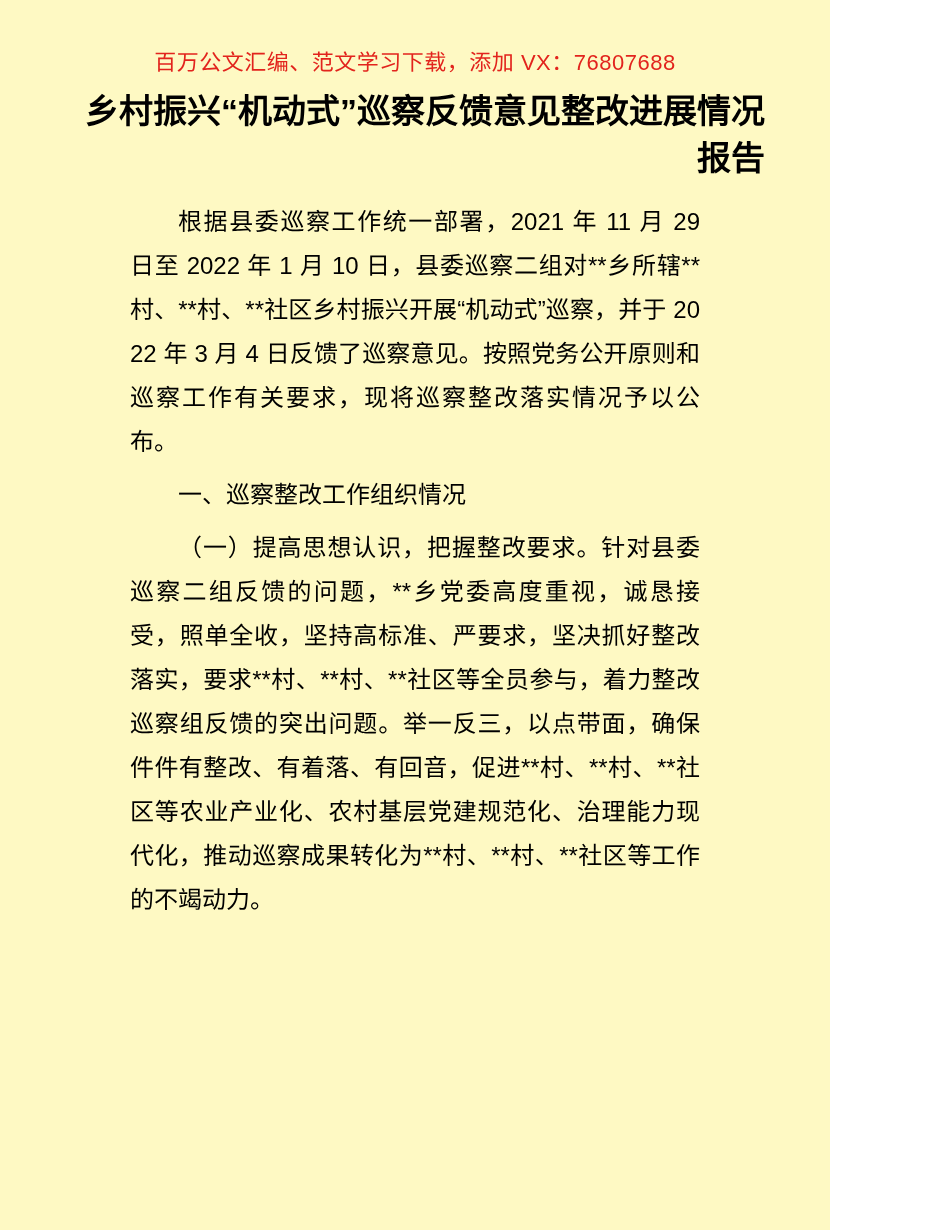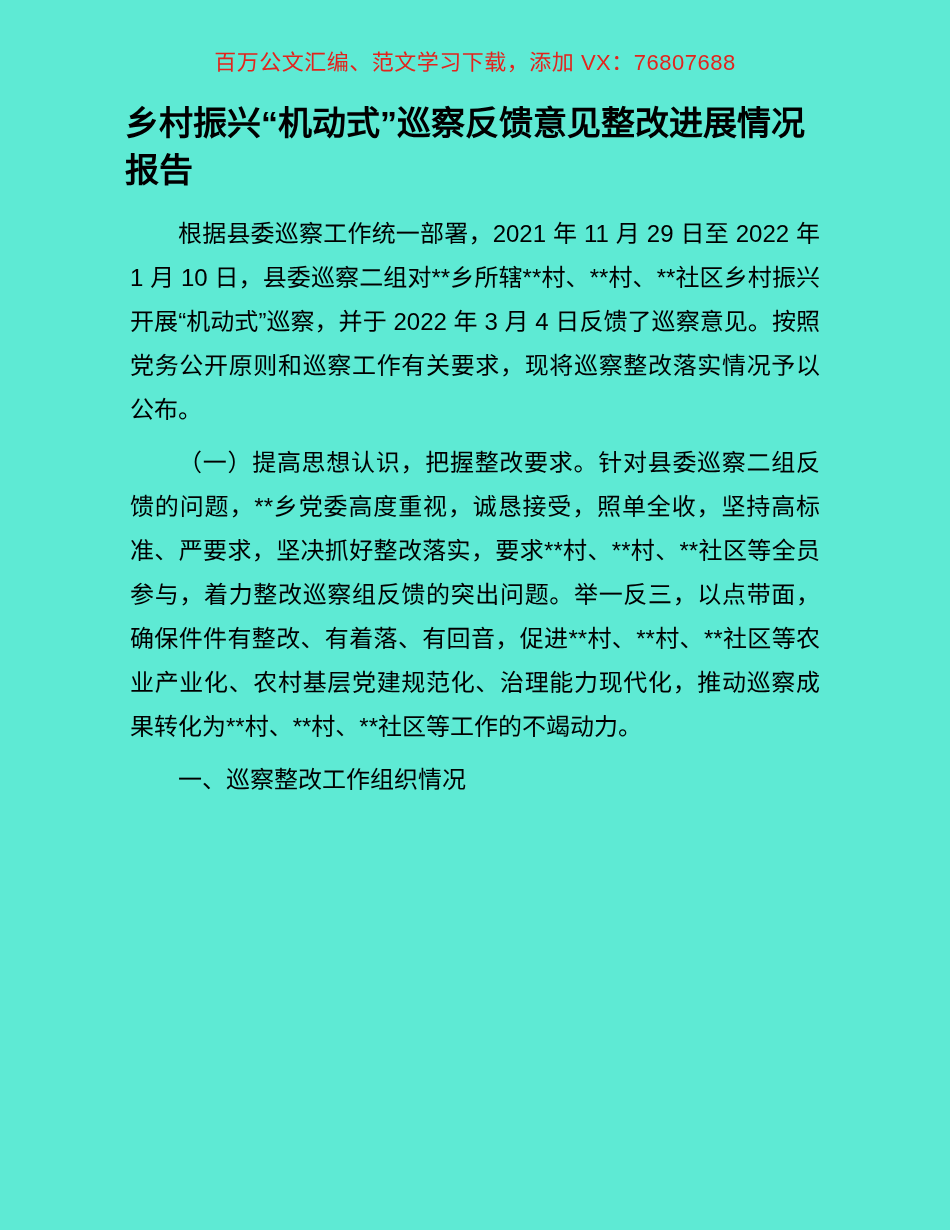--- a/index.html
+++ b/index.html
@@ -2,40 +2,40 @@
 <html lang="zh-CN"><head>
 <meta charset="utf-8">
 <style>
   html, body {
     margin: 0;
     padding: 0;
     background: #ffffff;
   }
   .page {
     position: relative;
-    width: 950px;
+    width: 830px;
     height: 1230px;
-    background: #5eead4;
+    background: #fef9c3;
     color: #000000;
     font-family: "Liberation Sans", "DejaVu Sans", sans-serif;
     overflow: hidden;
     box-sizing: border-box;
   }
   .notice {
     padding-top: 50px;
     text-align: center;
     font-size: 22px;
     line-height: 26px;
     color: #e2241d;
     letter-spacing: 0.5px;
   }
   .title {
     width: 700px;
-    margin: 24px auto 18px auto;
-    text-align: left;
+    margin: 12px auto 18px auto;
+    text-align: right;
     font-size: 34px;
     line-height: 47px;
     font-weight: 700;
   }
   .content {
     margin: 12px 130px;
   }
   .content p {
     margin: 0 0 9px 0;
     font-size: 24px;
@@ -50,19 +50,19 @@
 
 <div class="page">
 
   <div class="notice">百万公文汇编、范文学习下载，添加 VX：76807688</div>
 
   <h1 class="title">乡村振兴“机动式”巡察反馈意见整改进展情况报告</h1>
 
   <div class="content">
     <p>根据县委巡察工作统一部署，2021 年 11 月 29 日至 2022 年 1 月 10 日，县委巡察二组对**乡所辖**村、**村、**社区乡村振兴开展“机动式”巡察，并于 2022 年 3 月 4 日反馈了巡察意见。按照党务公开原则和巡察工作有关要求，现将巡察整改落实情况予以公布。</p>
 
+    <p>一、巡察整改工作组织情况</p>
+
     <p>（一）提高思想认识，把握整改要求。针对县委巡察二组反馈的问题，**乡党委高度重视，诚恳接受，照单全收，坚持高标准、严要求，坚决抓好整改落实，要求**村、**村、**社区等全员参与，着力整改巡察组反馈的突出问题。举一反三，以点带面，确保件件有整改、有着落、有回音，促进**村、**村、**社区等农业产业化、农村基层党建规范化、治理能力现代化，推动巡察成果转化为**村、**村、**社区等工作的不竭动力。</p>
-
-    <p>一、巡察整改工作组织情况</p>
 
   </div>
 
 </div>
 
 </body></html>

